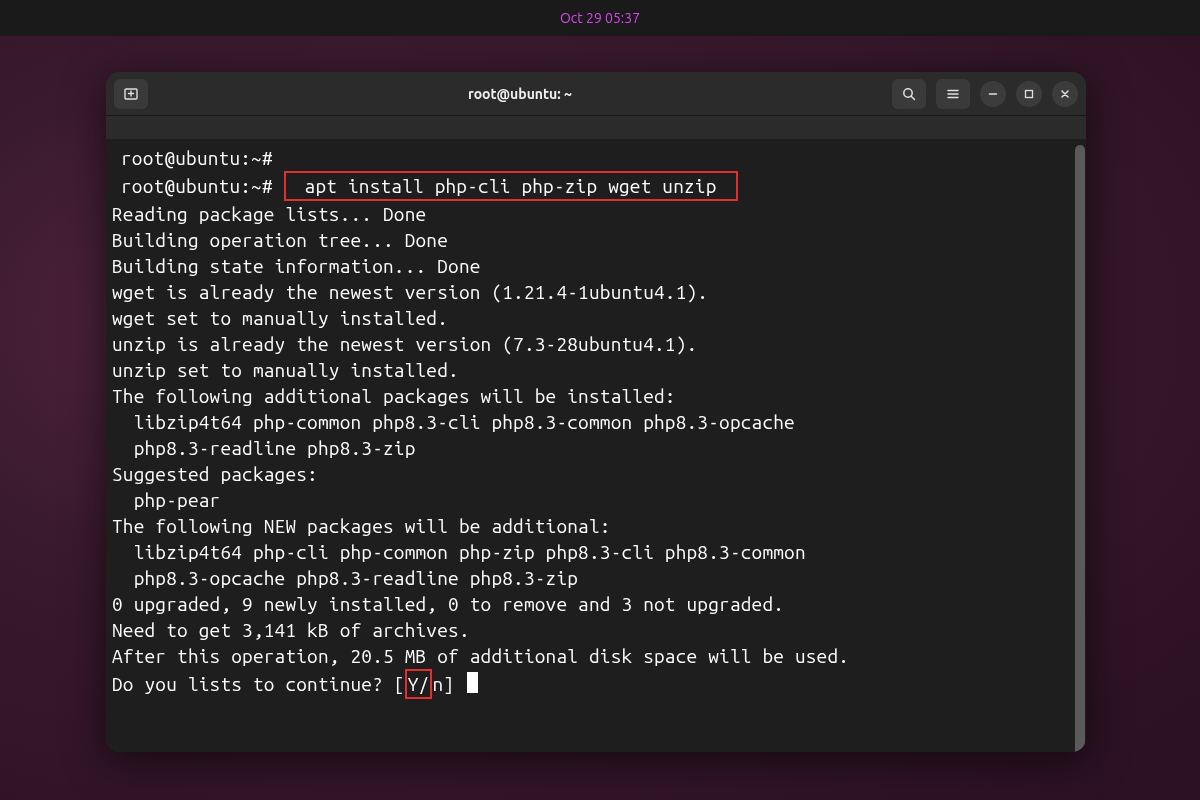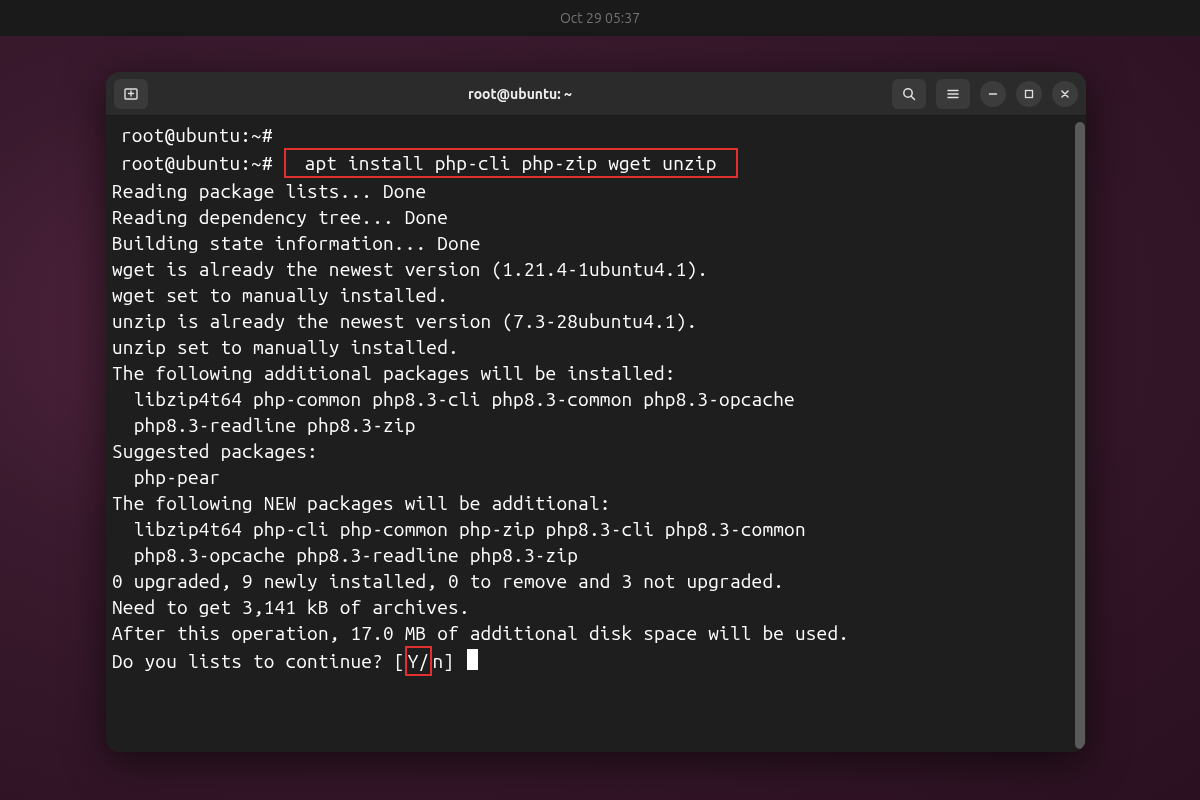--- a/index.html
+++ b/index.html
@@ -11,36 +11,37 @@
       overflow: hidden;
       position: relative;
     }
     .topbar {
       width: 100%;
       height: 36px;
       background: #1a1a1a;
       display: flex;
       align-items: center;
       justify-content: center;
-      color: #737373;
+      color: #d946ef;
       font-size: 14px;
       font-weight: 400;
     }
     .terminal-window {
       position: absolute;
       left: 106px;
       top: 72px;
       width: 980px;
       height: 680px;
       background: #2b2b2b;
       border-radius: 14px;
       box-shadow: 0 8px 40px rgba(0,0,0,0.6);
       overflow: hidden;
       display: flex;
       flex-direction: column;
+      gap: 23px;
     }
     .titlebar {
       height: 44px;
       background: #2b2b2b;
       display: flex;
       align-items: center;
       padding: 0 8px;
       border-bottom: 1px solid #1a1a1a;
     }
     .titlebar-left {
@@ -178,33 +179,33 @@
             <path d="M2 2l6 6M8 2l-6 6" stroke="currentColor" stroke-width="1.5" stroke-linecap="round"></path>
           </svg>
       </button>
     </div>
   </div>
 
   <div class="terminal-body">
     <div class="terminal-content"><span class="prompt">root@ubuntu:~#</span>
 <span class="prompt">root@ubuntu:~#</span> <span class="hlbox1">apt install php-cli php-zip wget unzip</span>
 <span>Reading package lists... Done</span>
-<span>Reading dependency tree... Done</span>
+<span>Building operation tree... Done</span>
 <span>Building state information... Done</span>
 <span>wget is already the newest version (1.21.4-1ubuntu4.1).</span>
 <span>wget set to manually installed.</span>
 <span>unzip is already the newest version (7.3-28ubuntu4.1).</span>
 <span>unzip set to manually installed.</span>
 <span>The following additional packages will be installed:</span>
 <span>  libzip4t64 php-common php8.3-cli php8.3-common php8.3-opcache</span>
 <span>  php8.3-readline php8.3-zip</span>
 <span>Suggested packages:</span>
 <span>  php-pear</span>
 <span>The following NEW packages will be additional:</span>
 <span>  libzip4t64 php-cli php-common php-zip php8.3-cli php8.3-common</span>
 <span>  php8.3-opcache php8.3-readline php8.3-zip</span>
 <span>0 upgraded, 9 newly installed, 0 to remove and 3 not upgraded.</span>
 <span>Need to get 3,141 kB of archives.</span>
-<span>After this operation, 17.0 MB of additional disk space will be used.</span>
+<span>After this operation, 20.5 MB of additional disk space will be used.</span>
 <span>Do you lists to continue? [</span><span class="hlbox2">Y/</span><span>n] </span><span class="cursor"></span></div>
     <div class="scrollbar"></div>
   </div>
 </div>
 
 </body></html>

